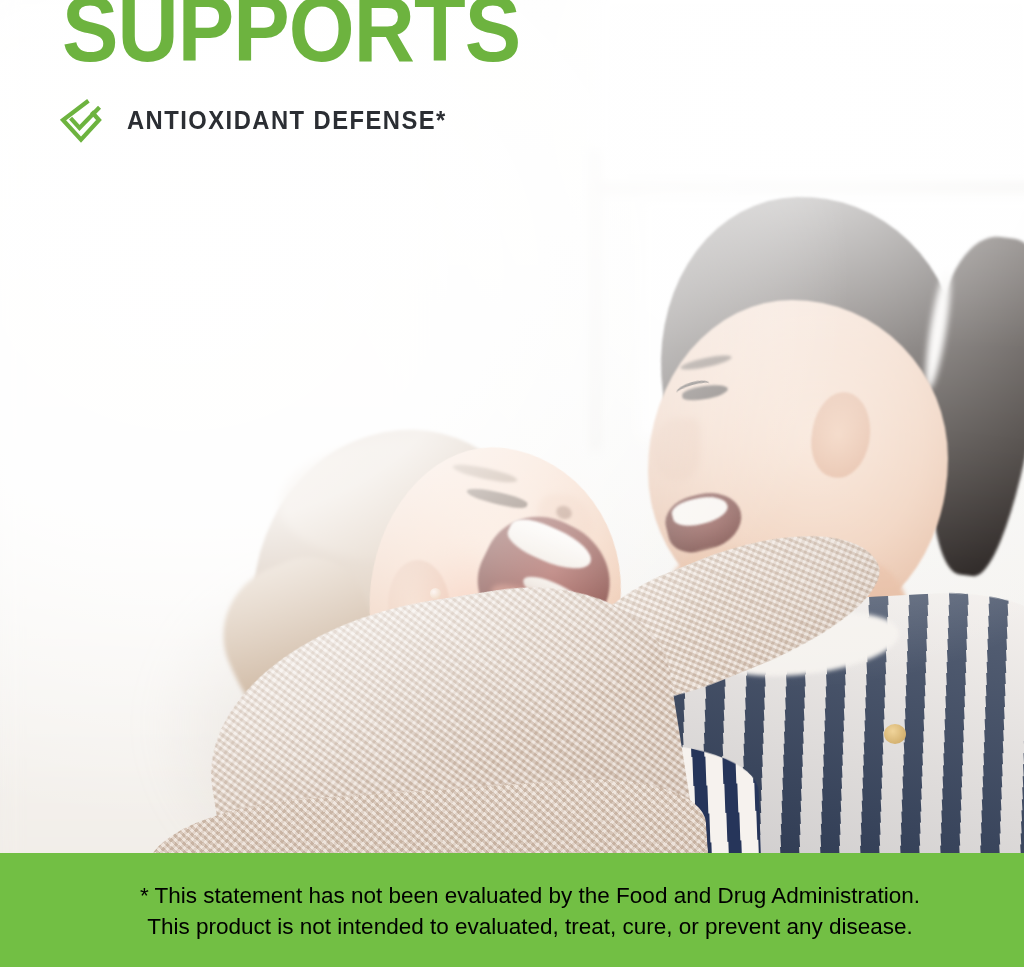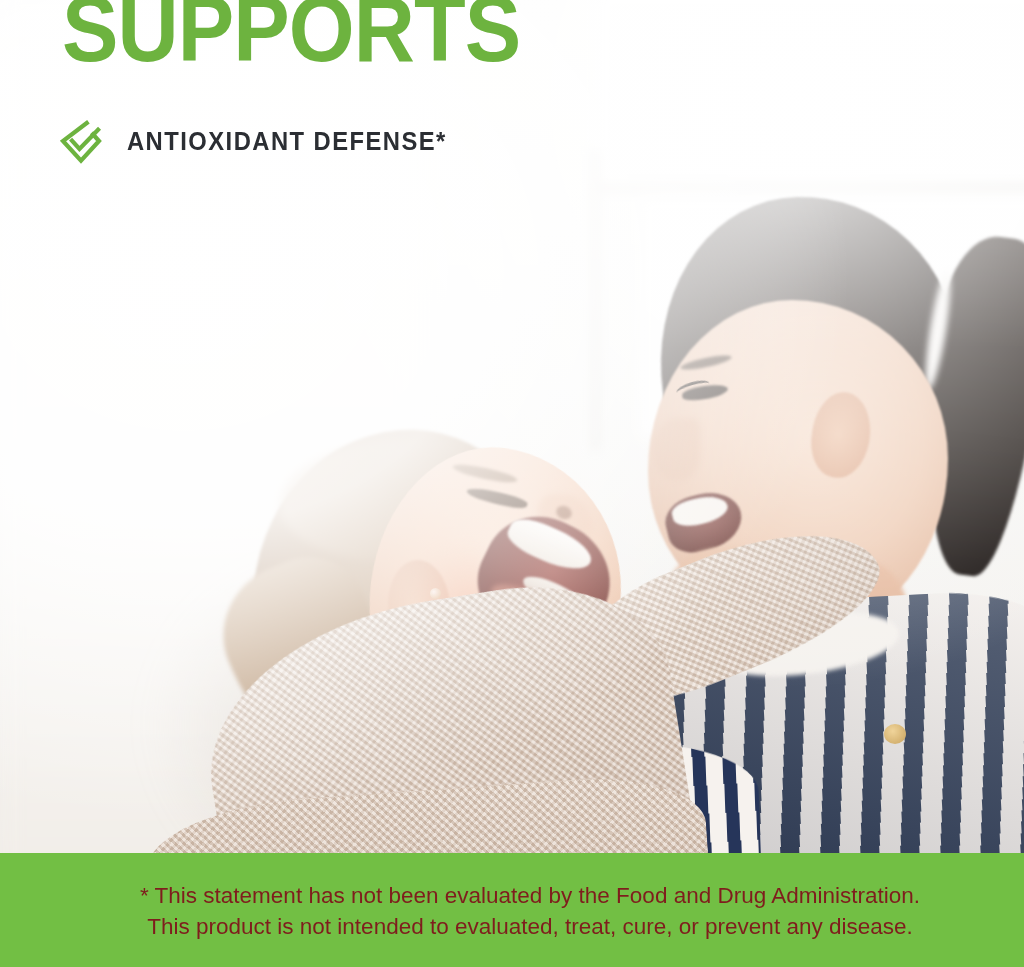--- a/index.html
+++ b/index.html
@@ -440,21 +440,21 @@
     letter-spacing: -1px;
     color: #6db33f;
     transform: scaleX(.92);
     transform-origin: left top;
     white-space: nowrap;
   }
 
   .benefits {
     position: absolute;
     left: 58px;
-    top: 105px;
+    top: 84px;
     margin: 0;
     padding: 0;
     list-style: none;
     text-align: center;
   }
   .benefit-row {
     display: flex;
     align-items: center;
     height: 72px;
   }
@@ -488,21 +488,21 @@
     flex-direction: column;
     align-items: center;
     justify-content: center;
     padding-top: 2px;
     box-sizing: border-box;
   }
   .disclaimer-line {
     font-family: "Liberation Sans", sans-serif;
     font-size: 22.5px;
     line-height: 31px;
-    color: #7f1d1d;
+    color: #000000;
     text-align: center;
     white-space: nowrap;
     margin-left: 36px;
   }
 </style>
 </head>
 <body>
 
 <div class="panel">
 

